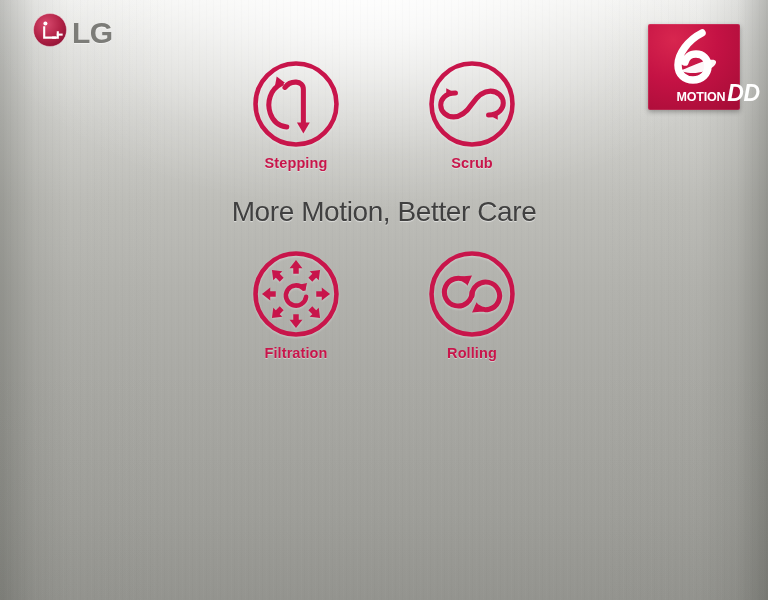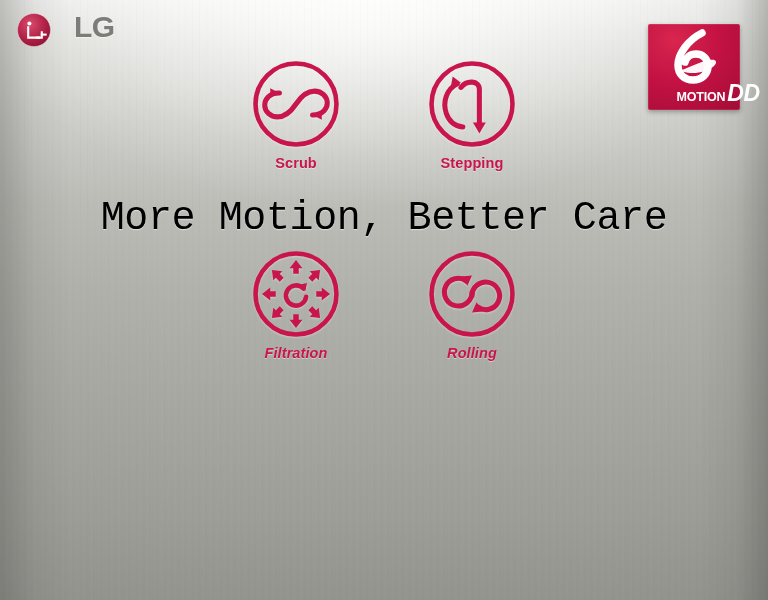--- a/index.html
+++ b/index.html
@@ -86,25 +86,25 @@
     inset: 0;
     background: linear-gradient(to bottom,
       rgba(0,0,0,0) 62%,
       rgba(60,62,56,0.05) 86%,
       rgba(55,57,52,0.10) 100%);
   }
 
   
   .lg-logo {
     position: absolute;
-    left: 16px;
+    left: 32px;
     top: 12px;
     display: flex;
-    align-items: flex-start;
-    gap: 22px;
+    align-items: flex-end;
+    gap: 4px;
   }
   .lg-mark { display: block; }
   .lg-word {
     font-family: "Liberation Sans", sans-serif;
     font-size: 30px;
     font-weight: bold;
     letter-spacing: -0.5px;
     color: #7c7c78;
     line-height: 1;
     text-shadow: 0 1px 0 rgba(255,255,255,0.45);
@@ -159,21 +159,21 @@
   
   .feature-row {
     position: absolute;
     display: flex;
     justify-content: center;
     gap: 66px;
     left: 0;
     right: 0;
   }
   .row-top    { top: 58px; }
-  .row-bottom { top: 248px; font-style: italic; }
+  .row-bottom { top: 248px; }
 
   .feature {
     width: 110px;
     display: flex;
     flex-direction: column;
     align-items: center;
   }
   .feature-icon {
     display: block;
     filter: drop-shadow(0 1px 1px rgba(255,255,255,0.35));
@@ -189,24 +189,24 @@
     white-space: nowrap;
   }
 
   
   .headline {
     position: absolute;
     top: 196px;
     left: 0;
     right: 0;
     text-align: center;
-    font-family: Liberation Mono, monospace;
-    font-size: 40px;
+    font-family: Liberation Sans, sans-serif;
+    font-size: 28px;
     font-weight: normal;
-    color: #000000;
+    color: #404040;
     letter-spacing: -0.4px;
     text-shadow: 0 1px 1px rgba(255,255,255,0.55);
   }
 </style>
 </head>
 <body>
 
 <div class="stage">
 
   <div class="bg-base"></div>
@@ -249,41 +249,41 @@
       <span class="badge-dd">DD</span>
     </div>
   </div>
 
   <div class="feature-row row-top">
 
     <div class="feature">
       <svg class="feature-icon" width="92" height="92" viewBox="0 0 100 100">
         <circle cx="50" cy="50" r="44" fill="none" stroke="#c8154b" stroke-width="5"></circle>
 
-        <path d="M32 38 C20 38, 16 46, 16 51 C16 58, 22 64, 30 64 C40 64, 46 56, 50 50
-                 C54 44, 60 36, 70 36 C78 36, 84 42, 84 49 C84 54, 80 62, 68 62" fill="none" stroke="#c8154b" stroke-width="5.5" stroke-linecap="round"></path>
-
-        <path d="M22 33 L32 38 L22 43 Z" fill="#c8154b"></path>
-
-        <path d="M78 57 L68 62 L78 67 Z" fill="#c8154b"></path>
-      </svg>
-      <span class="feature-label">Scrub</span>
-    </div>
-
-    <div class="feature">
-      <svg class="feature-icon" width="92" height="92" viewBox="0 0 100 100">
-        <circle cx="50" cy="50" r="44" fill="none" stroke="#c8154b" stroke-width="5"></circle>
-
         <path d="M34 28 C22 34, 18 48, 22 60 C25 69, 32 74, 40 75" fill="none" stroke="#c8154b" stroke-width="5.5" stroke-linecap="round"></path>
         <path d="M29 20 L38 27 L27 31 Z" fill="#c8154b"></path>
 
         <path d="M38 32 C44 24, 58 24, 58 34 L58 72" fill="none" stroke="#c8154b" stroke-width="5.5" stroke-linecap="round" stroke-linejoin="round"></path>
         <path d="M51 70 L58 82 L65 70 Z" fill="#c8154b"></path>
       </svg>
       <span class="feature-label">Stepping</span>
+    </div>
+
+    <div class="feature">
+      <svg class="feature-icon" width="92" height="92" viewBox="0 0 100 100">
+        <circle cx="50" cy="50" r="44" fill="none" stroke="#c8154b" stroke-width="5"></circle>
+
+        <path d="M32 38 C20 38, 16 46, 16 51 C16 58, 22 64, 30 64 C40 64, 46 56, 50 50
+                 C54 44, 60 36, 70 36 C78 36, 84 42, 84 49 C84 54, 80 62, 68 62" fill="none" stroke="#c8154b" stroke-width="5.5" stroke-linecap="round"></path>
+
+        <path d="M22 33 L32 38 L22 43 Z" fill="#c8154b"></path>
+
+        <path d="M78 57 L68 62 L78 67 Z" fill="#c8154b"></path>
+      </svg>
+      <span class="feature-label">Scrub</span>
     </div>
 
 
   </div>
 
   <div class="headline">More Motion, Better Care</div>
 
   <div class="feature-row row-bottom">
 
     <div class="feature">

